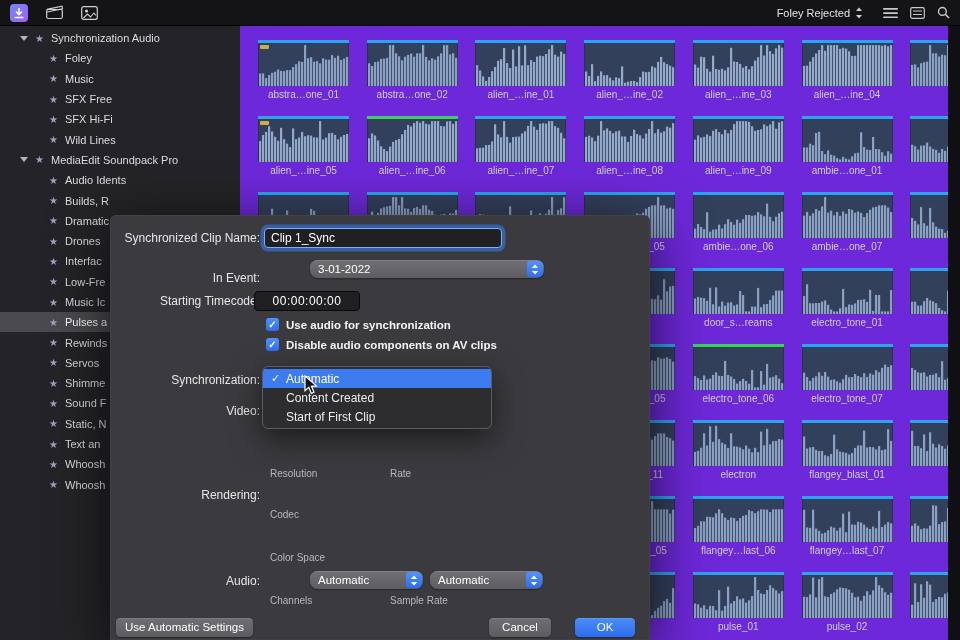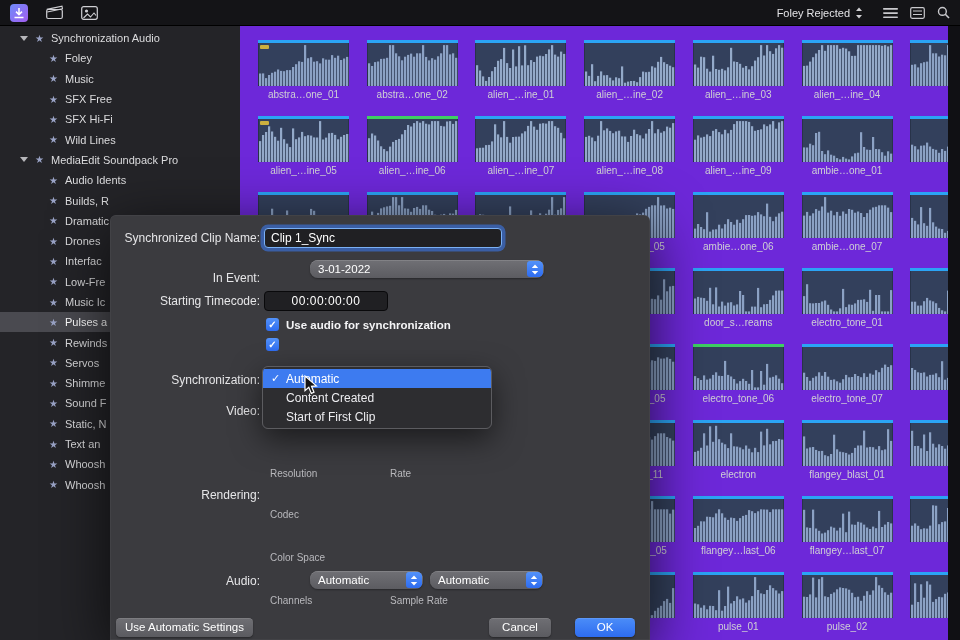--- a/index.html
+++ b/index.html
@@ -2345,28 +2345,29 @@
     <span class="pval">3-01-2022</span>
     <span class="pcap">
       <svg width="8" height="11" viewBox="0 0 8 11">
           <path d="M4 0.5 L7.2 4 H0.8 Z" fill="currentColor"></path>
           <path d="M4 10.5 L7.2 7 H0.8 Z" fill="currentColor"></path>
         </svg>
     </span>
   </div>
 
   <div class="dlbl" style="top:79px">Starting Timecode:</div>
-  <div class="tfield tc" style="left:154px;top:76px;width:124px">00:00:00:00</div>
+  <div class="tfield tc" style="left:144px;top:76px;width:106px">00:00:00:00</div>
 
   <div class="cbrow" style="top:103px">
     <span class="cbox">✓</span>
     <span class="cblabel">Use audio for synchronization</span>
   </div>
   <div class="cbrow" style="top:123px">
     <span class="cbox">✓</span>
+    <span class="cblabel">Disable audio components on AV clips</span>
   </div>
 
   <div class="dlbl" style="top:158px">Synchronization:</div>
   <div class="dlbl" style="top:189px">Video:</div>
 
   <div class="caption" style="left:160px;top:253px">Resolution</div>
   <div class="caption" style="left:280px;top:253px">Rate</div>
 
   <div class="dlbl" style="top:273px">Rendering:</div>
   <div class="caption" style="left:160px;top:294px">Codec</div>

